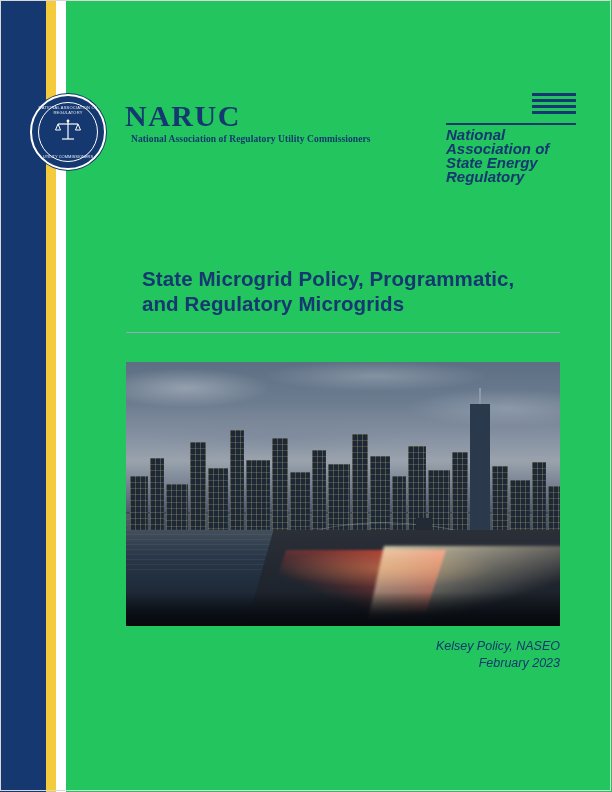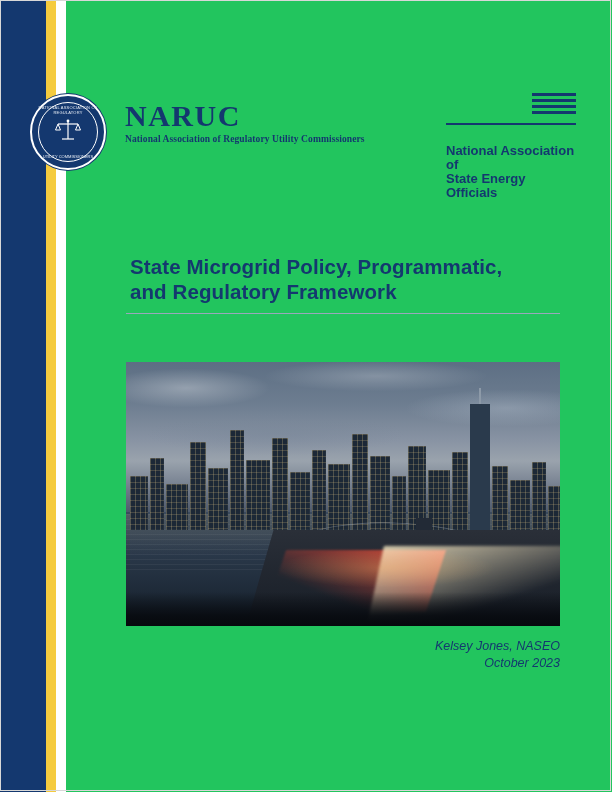--- a/index.html
+++ b/index.html
@@ -176,42 +176,43 @@
     position: absolute;
     left: 0;
     top: 33px;
     width: 130px;
     height: 2px;
     background: #14386f;
   }
   .naseo-logo .tagline {
     position: absolute;
     left: 0;
-    top: 54px;
+    top: 38px;
     width: 130px;
     font-weight: bold;
-    font-size: 13px;
+    font-style: italic;
+    font-size: 15px;
     line-height: 14px;
     color: #14386f;
   }
 
   
   .title-block {
     position: absolute;
     left: 126px;
     top: 250px;
     width: 434px;
   }
   .doc-title {
     font-size: 20.5px;
     font-weight: bold;
     color: #14386f;
     line-height: 25px;
     letter-spacing: .1px;
-    margin: 4px;
+    margin: 16px;
   }
   .doc-subtitle {
     font-size: 14.5px;
     color: #14386f;
     margin: 9px 0 0 0;
     line-height: 18px;
   }
   .title-rule {
     margin-top: 9px;
     width: 100%;
@@ -359,21 +360,21 @@
     top: 638px;
     width: 434px;
     text-align: right;
     color: #14386f;
     font-style: italic;
     font-size: 12.5px;
     line-height: 17px;
   }
 
   
-  .nowrap { white-space: nowrap; }
+  .nowrap { white-space: nowrap; margin-left: 6px; }
 </style>
 </head>
 <body>
 
 <div class="page">
 
   <div class="bar-navy"></div>
   <div class="bar-gold"></div>
   <div class="bar-white-gap"></div>
 
@@ -403,30 +404,30 @@
     <div class="naseo-logo">
       <div class="stripes">
         <i></i>
           <i></i>
           <i></i>
           <i></i>
       </div>
       <div class="rule"></div>
       <div class="tagline">
         <div>National Association of</div>
-        <div>State Energy Officials</div>
+        <div>State Energy Regulatory</div>
       </div>
     </div>
 
   </div>
 
   <div class="title-block">
     <h1 class="doc-title">
       <span>State Microgrid Policy, Programmatic,</span><br>
-      <span>and Regulatory Framework</span>
+      <span>and Regulatory Microgrids</span>
     </h1>
     <div class="title-rule"></div>
   </div>
 
   <div class="cover-image">
     <div class="sky"></div>
     <div class="clouds"></div>
     <div class="water"></div>
     <div class="water-shimmer"></div>
 
@@ -459,18 +460,18 @@
     <div class="cable"></div>
     <div class="bridge-tower"></div>
     <div class="bridge-deck"></div>
     <div class="bridge-lights-red"></div>
     <div class="bridge-lights-white"></div>
     <div class="glow"></div>
     <div class="fg-dark"></div>
   </div>
 
   <div class="authors">
-    <div>Kelsey Jones, NASEO</div>
-    <div>October 2023</div>
+    <div>Kelsey Policy, NASEO</div>
+    <div>February 2023</div>
   </div>
 
   <div class="page-border"></div>
 </div>
 
 </body></html>

